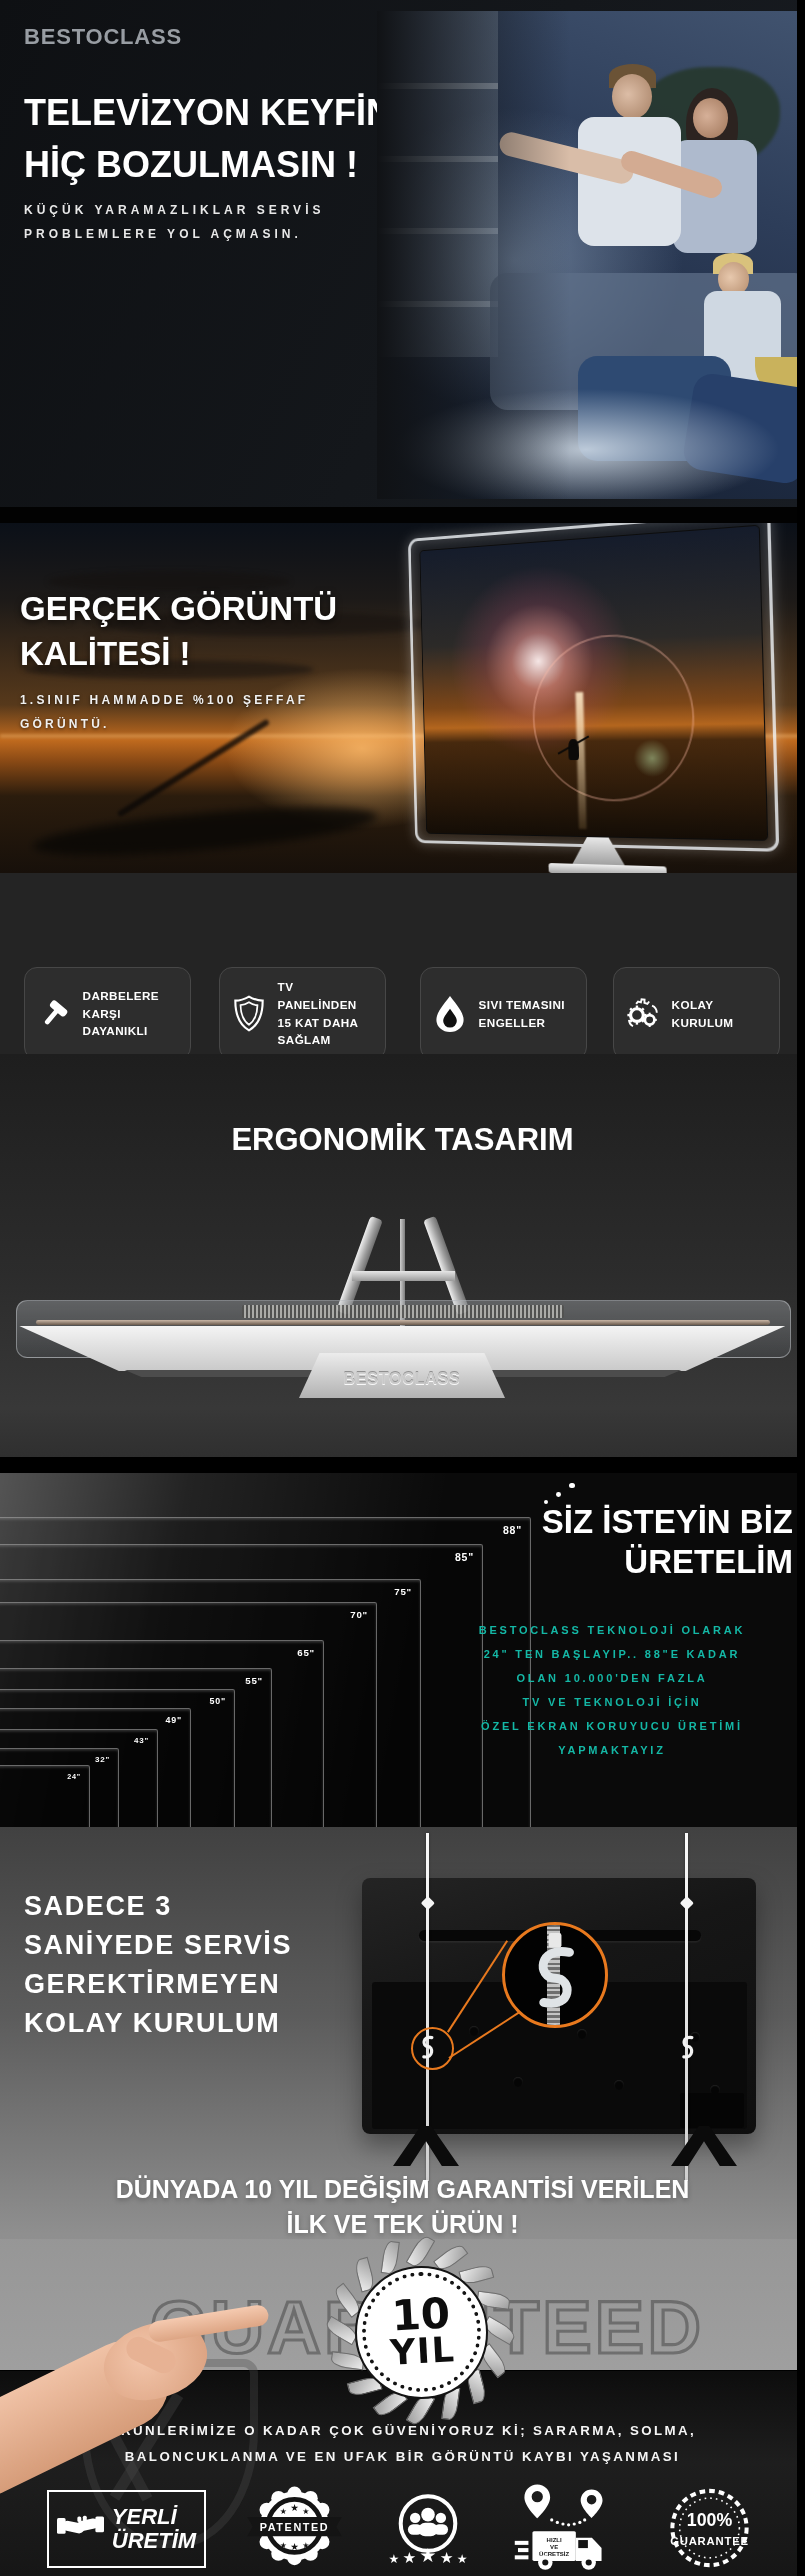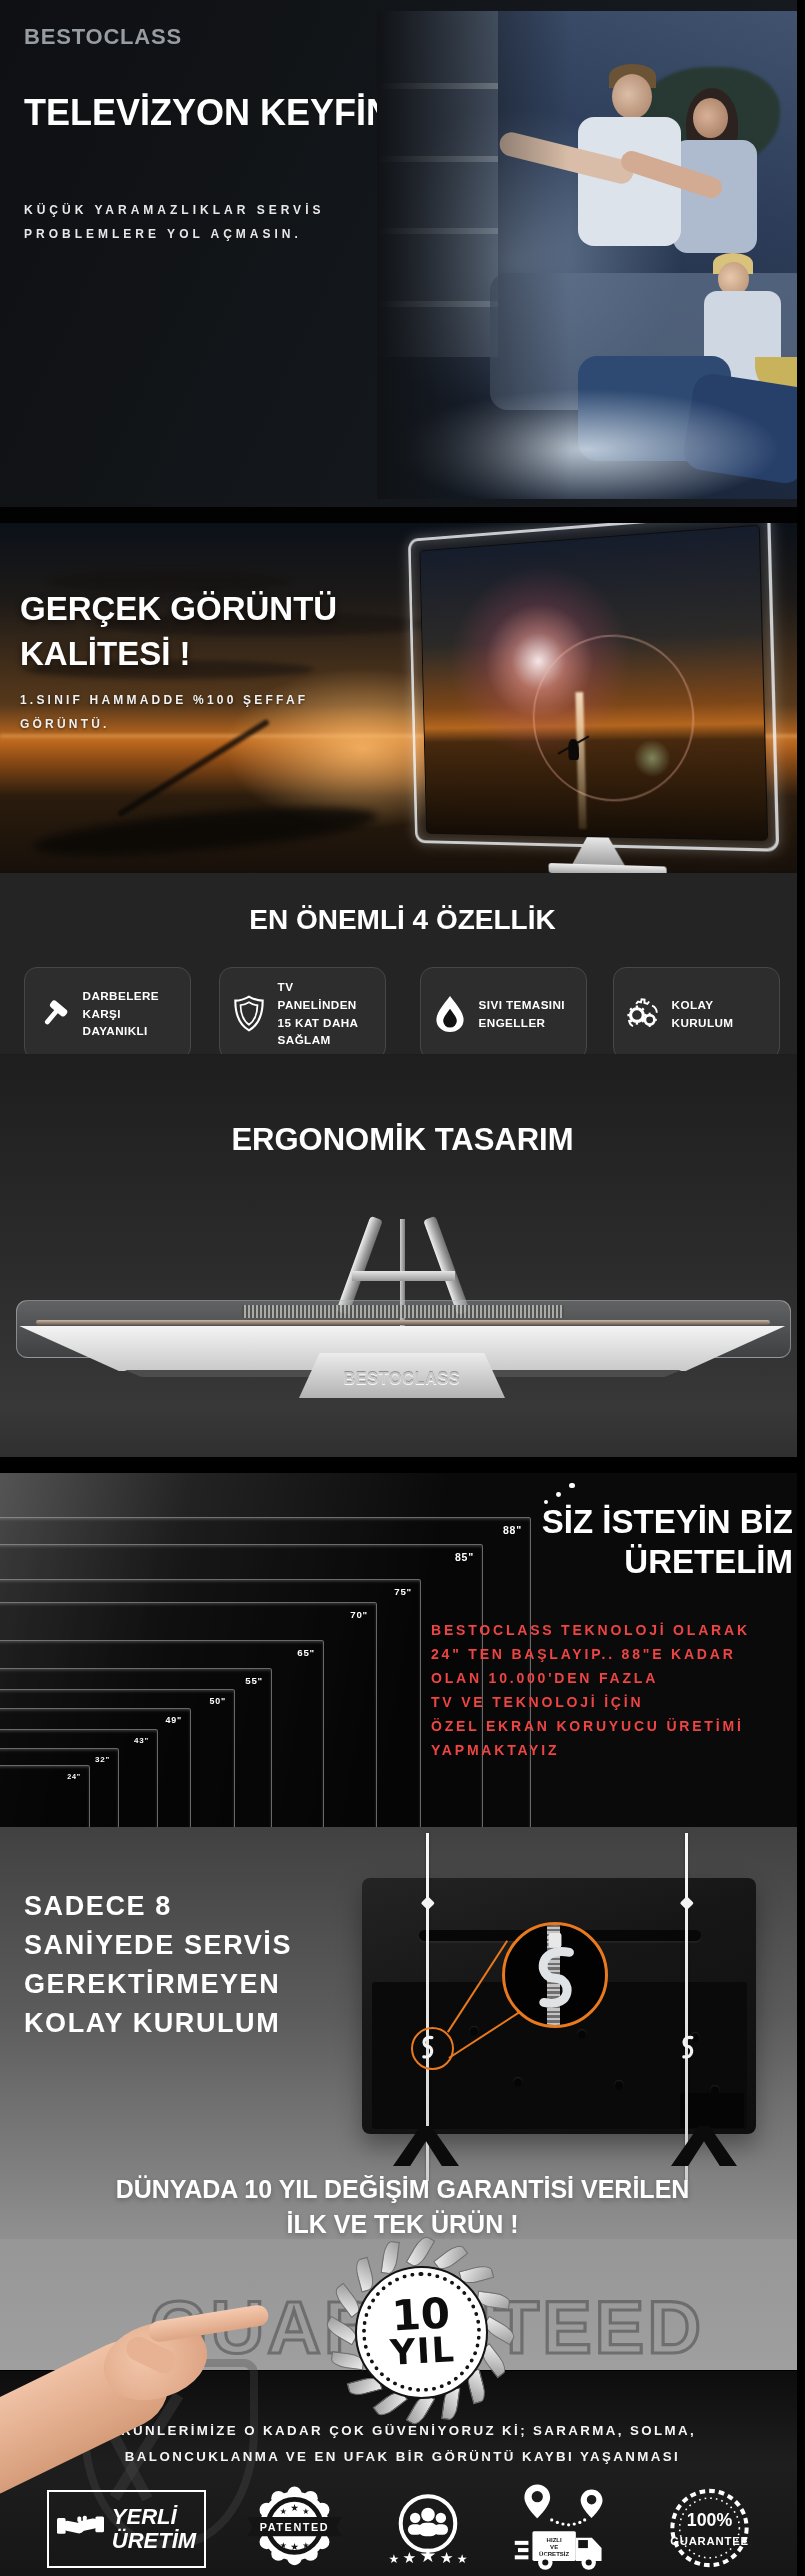--- a/index.html
+++ b/index.html
@@ -123,22 +123,22 @@
   
   .sec-sizes{left:0;top:1473px;width:805px;height:354px;overflow:hidden;background:#0a0a0a;}
   .sizes-glow{position:absolute;inset:0;
     background:linear-gradient(100deg,rgba(255,255,255,.30) 0%,rgba(255,255,255,.10) 22%,rgba(255,255,255,0) 52%);}
   .size-frame{position:absolute;left:-48px;bottom:-11.3px;background:rgba(0,0,0,.16);
     border:1.6px solid rgba(185,185,185,.55);border-radius:2.4px;
     box-shadow:inset 0 1.6px 2.4px rgba(255,255,255,.18);}
   .size-label{position:absolute;top:5.6px;right:8px;font-size:9.7px;font-weight:600;color:#fff;letter-spacing:0.8px;}
   .dot{position:absolute;border-radius:50%;background:#fff;}
   .sz-title{right:12px;top:29px;width:346px;text-align:right;font-size:33px;font-weight:800;line-height:40px;color:#fff;}
-  .sz-desc{right:12px;top:145px;width:362px;text-align:left;font-size:14px;font-weight:600;
-    letter-spacing:2.8px;line-height:24px;color:#ef4444;}
+  .sz-desc{right:12px;top:145px;width:362px;text-align:center;font-size:11px;font-weight:600;
+    letter-spacing:2.8px;line-height:24px;color:#14b8a6;}
 
   
   .sec-gray{left:0;top:1827px;width:805px;height:543px;
     background:linear-gradient(180deg,#414141 0%,#5c5c5c 35%,#757575 55%,#8f8f8f 75%,#989898 100%);}
   .inst-title{left:24px;top:60px;font-size:27px;font-weight:800;letter-spacing:1.6px;line-height:39px;color:#fff;}
   .tvback{left:362px;top:51px;width:394px;height:256px;border-radius:8px;
     background:linear-gradient(160deg,#242424 0%,#161616 40%,#0e0e0e 100%);
     box-shadow:0 11.3px 24px rgba(0,0,0,.35);}
   .tvb-vent{left:419px;top:103px;width:282px;height:10.5px;border-radius:5.6px;background:#070707;
     box-shadow:0 1.6px 1.6px rgba(255,255,255,.07);}
@@ -207,20 +207,21 @@
 </style>
 </head>
 <body>
 
 <div id="page">
 
   <div class="abs sec-hero">
     <div class="abs hero-logo">BESTOCLASS</div>
     <div class="abs hero-title">
       <span>TELEVİZYON KEYFİNİZ</span><br>
+      <span>HİÇ BOZULMASIN !</span>
     </div>
     <div class="abs hero-sub">
       <span>KÜÇÜK YARAMAZLIKLAR SERVİS</span><br>
       <span>PROBLEMLERE YOL AÇMASIN.</span>
     </div>
     <div class="abs hero-photo">
       <div class="abs hp-shelf">
         <i style="top:72px"></i>
           <i style="top:145px"></i>
           <i style="top:217px"></i>
@@ -273,21 +274,20 @@
         <div class="kayaker"></div>
       </div>
       <div class="tv2-stand"></div>
       <div class="tv2-base"></div>
     </div>
     <div class="abs paddle-fg"></div>
     <div class="abs kayak-fg"></div>
   </div>
 
   <div class="abs sec-feat">
-    <div class="abs feat-title">EN ÖNEMLİ 4 ÖZELLİK</div>
 
     <div class="abs feat-box" style="left:24px">
       <span class="feat-ico">
         <svg width="32" height="32" viewBox="0 0 40 40">
             <g fill="#fff" transform="rotate(40 20 20)">
           <rect x="8" y="6" width="24" height="10" rx="4"></rect>
               <rect x="17" y="12" width="6" height="24" rx="3"></rect>
         </g>
           </svg>
       </span>
@@ -412,21 +412,21 @@
       <span>OLAN 10.000'DEN FAZLA</span><br>
       <span>TV VE TEKNOLOJİ İÇİN</span><br>
       <span>ÖZEL EKRAN KORUYUCU ÜRETİMİ</span><br>
       <span>YAPMAKTAYIZ</span>
     </div>
   </div>
 
   <div class="abs sec-gray">
     <div class="abs gray-band"></div>
     <div class="abs inst-title">
-      <span>SADECE  8</span><br>
+      <span>SADECE  3</span><br>
       <span>SANİYEDE SERVİS</span><br>
       <span>GEREKTİRMEYEN</span><br>
       <span>KOLAY KURULUM</span>
     </div>
 
     <div class="abs tvback"></div>
     <div class="abs tvb-vent"></div>
     <div class="abs tvb-panel">
       <span class="tvb-hole" style="left:97px;top:44px;"></span>
       <span class="tvb-hole" style="left:205px;top:47px;"></span>

